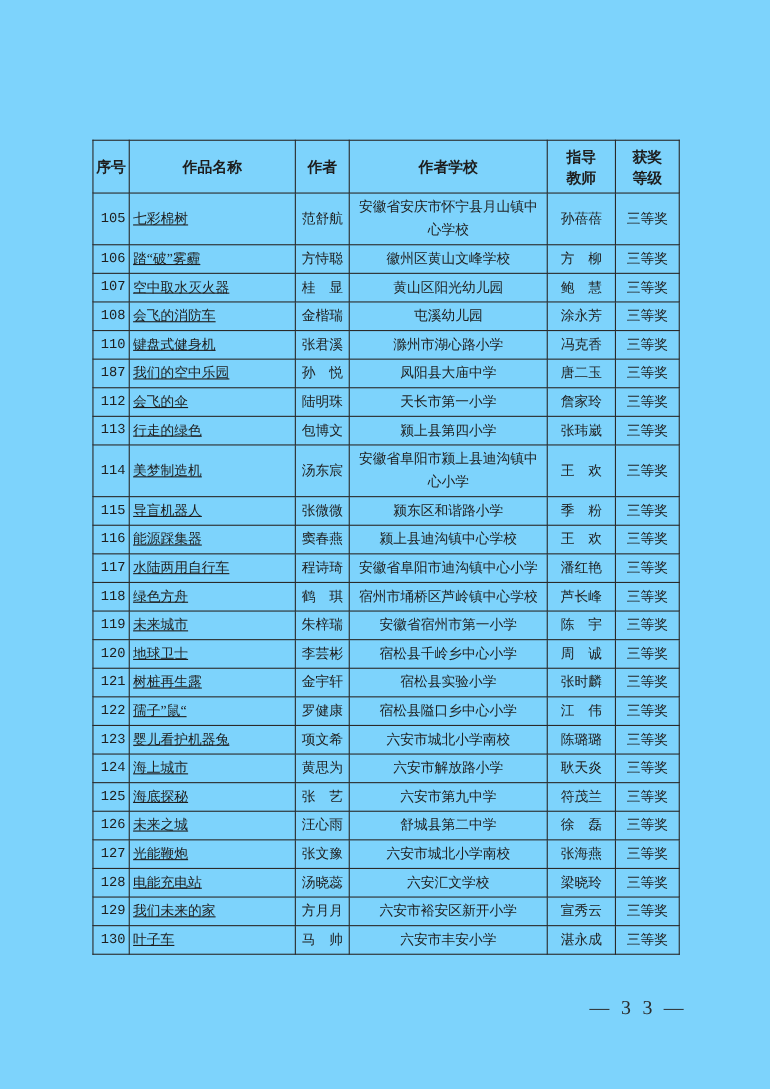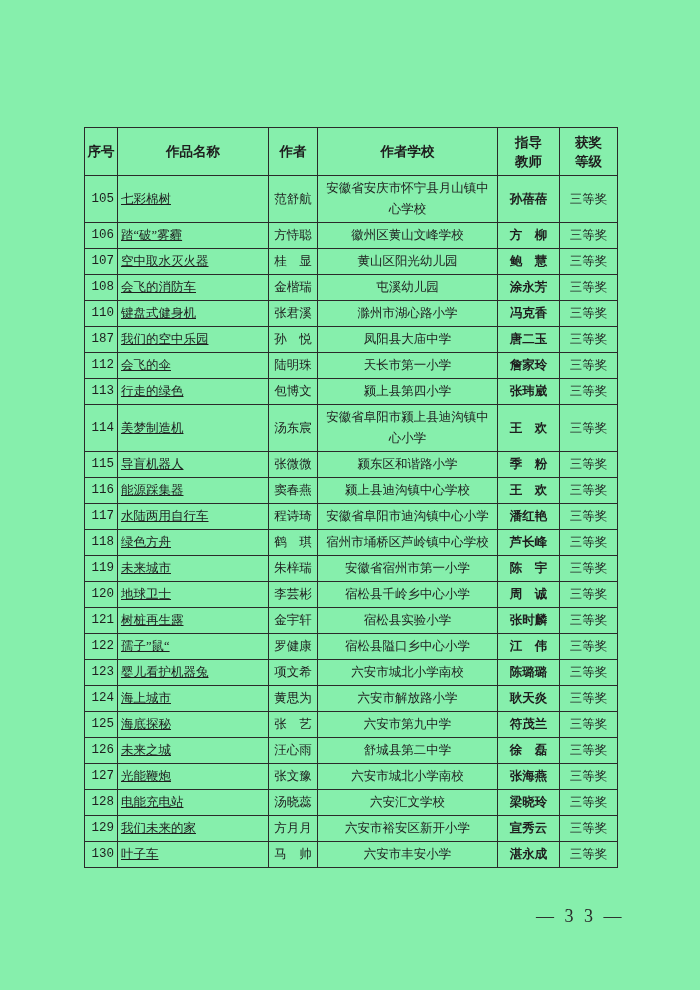--- a/index.html
+++ b/index.html
@@ -1,19 +1,19 @@
 <!DOCTYPE html>
 <html><head>
 <meta charset="utf-8">
 <style>
   html,body{margin:0;padding:0;background:#ffffff;}
   .page{
     position:relative;
     width:700px;height:990px;
-    background:#86efac;
+    background:#7dd3fc;
     font-family:"Liberation Serif","DejaVu Serif",serif;
     color:#1e1e1e;
     overflow:hidden;
   }
   table.awards{
     position:absolute;left:84px;top:127px;
     width:533px;
     border-collapse:collapse;
     table-layout:fixed;
   }
@@ -33,21 +33,21 @@
     font-size:12.5px;
     line-height:21px;
     padding:2px 3px;
     vertical-align:middle;
     word-break:break-all;
   }
   .c-no{text-align:right;font-family:Liberation Mono, monospace;}
   .c-title{text-align:left;padding-left:6px;text-decoration:underline;}
   .c-author{text-align:center;padding-left:1px;padding-right:1px;}
   .c-school{text-align:center;padding-left:6px;}
-  .c-teacher{text-align:center;font-weight:bold;}
+  .c-teacher{text-align:center;}
   .c-award{text-align:center;}
   .footer{
     position:absolute;
     top:906px;left:536px;
     font-size:18px;
     letter-spacing:3px;
     color:#2a2a2a;
     font-family:"Liberation Serif","DejaVu Serif",serif;
   }
 </style>

